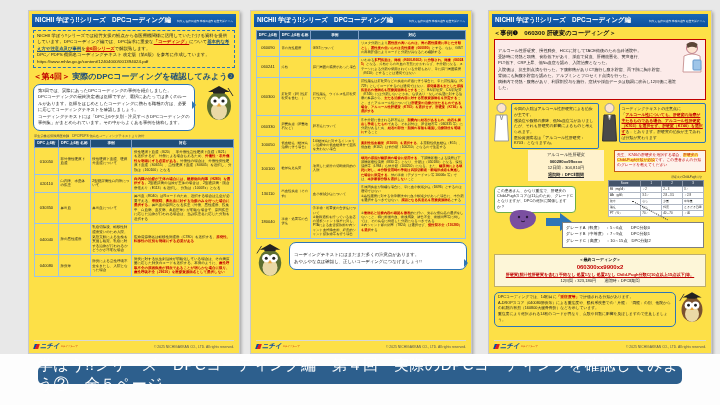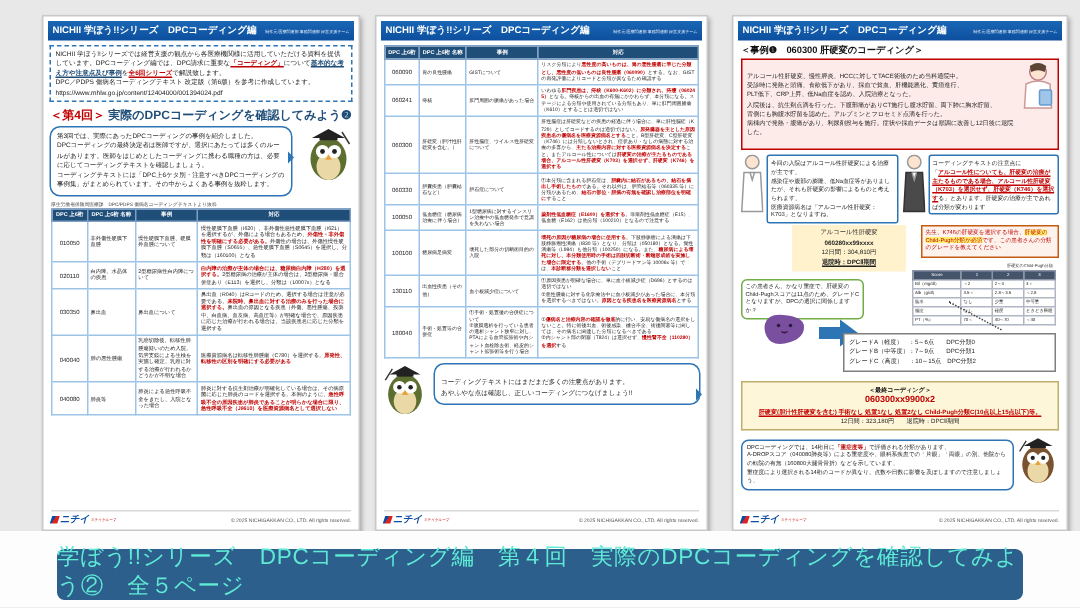--- a/index.html
+++ b/index.html
@@ -1,19 +1,19 @@
 <!DOCTYPE html>
 <html><head>
 <meta charset="utf-8">
 <style>
   html,body{margin:0;padding:0}
   body{width:720px;height:405px;position:relative;background:#e8e8e8;font-family:"Liberation Sans",sans-serif;overflow:hidden;color:#222}
   .bottomstrip{position:absolute;left:0;top:354px;width:720px;height:51px;background:#fdfdfd}
-  .banner{position:absolute;left:38px;top:366px;width:644px;height:34px;background:#2d5f8d;border-radius:5px;color:#5eead4;display:flex;align-items:flex-end;justify-content:center;font-size:15px;letter-spacing:.5px}
-  .page{position:absolute;top:10px;height:342px;background:#ffffff;border:1px solid #c9c9c9;box-shadow:1.5px 2px 3px rgba(0,0,0,.28);overflow:hidden}
+  .banner{position:absolute;left:38px;top:366px;width:644px;height:18px;background:#2d5f8d;border-radius:5px;color:#ffffff;display:flex;align-items:center;justify-content:center;font-size:15px;letter-spacing:.5px}
+  .page{position:absolute;top:10px;height:342px;background:#fde047;border:1px solid #c9c9c9;box-shadow:1.5px 2px 3px rgba(0,0,0,.28);overflow:hidden}
   #p1{left:28px;width:210px}
   #p2{left:250px;width:220px}
   #p3{left:488px;width:222px}
   .hdr{height:13px;background:linear-gradient(#1a67b5,#0c4f9e);color:#fff;display:flex;align-items:center;padding:0 3px;margin:3px 3px 0 3px}
   .hdr .t{font-weight:bold;font-size:6.4px;white-space:nowrap}
   .hdr .c{margin-left:auto;font-size:2.7px;white-space:nowrap;opacity:.9}
   .intro{border:1px dashed #2e75b6;margin:3px 4px;padding:2px 3px;font-size:4.4px;line-height:1.45;white-space:pre-line}
   .h4{text-align:center;font-size:8px;font-weight:bold;margin:3px 0 2px 0}
   .h4 .num{color:#c00000}
   .h4 .ttl{color:#1f4e79}

